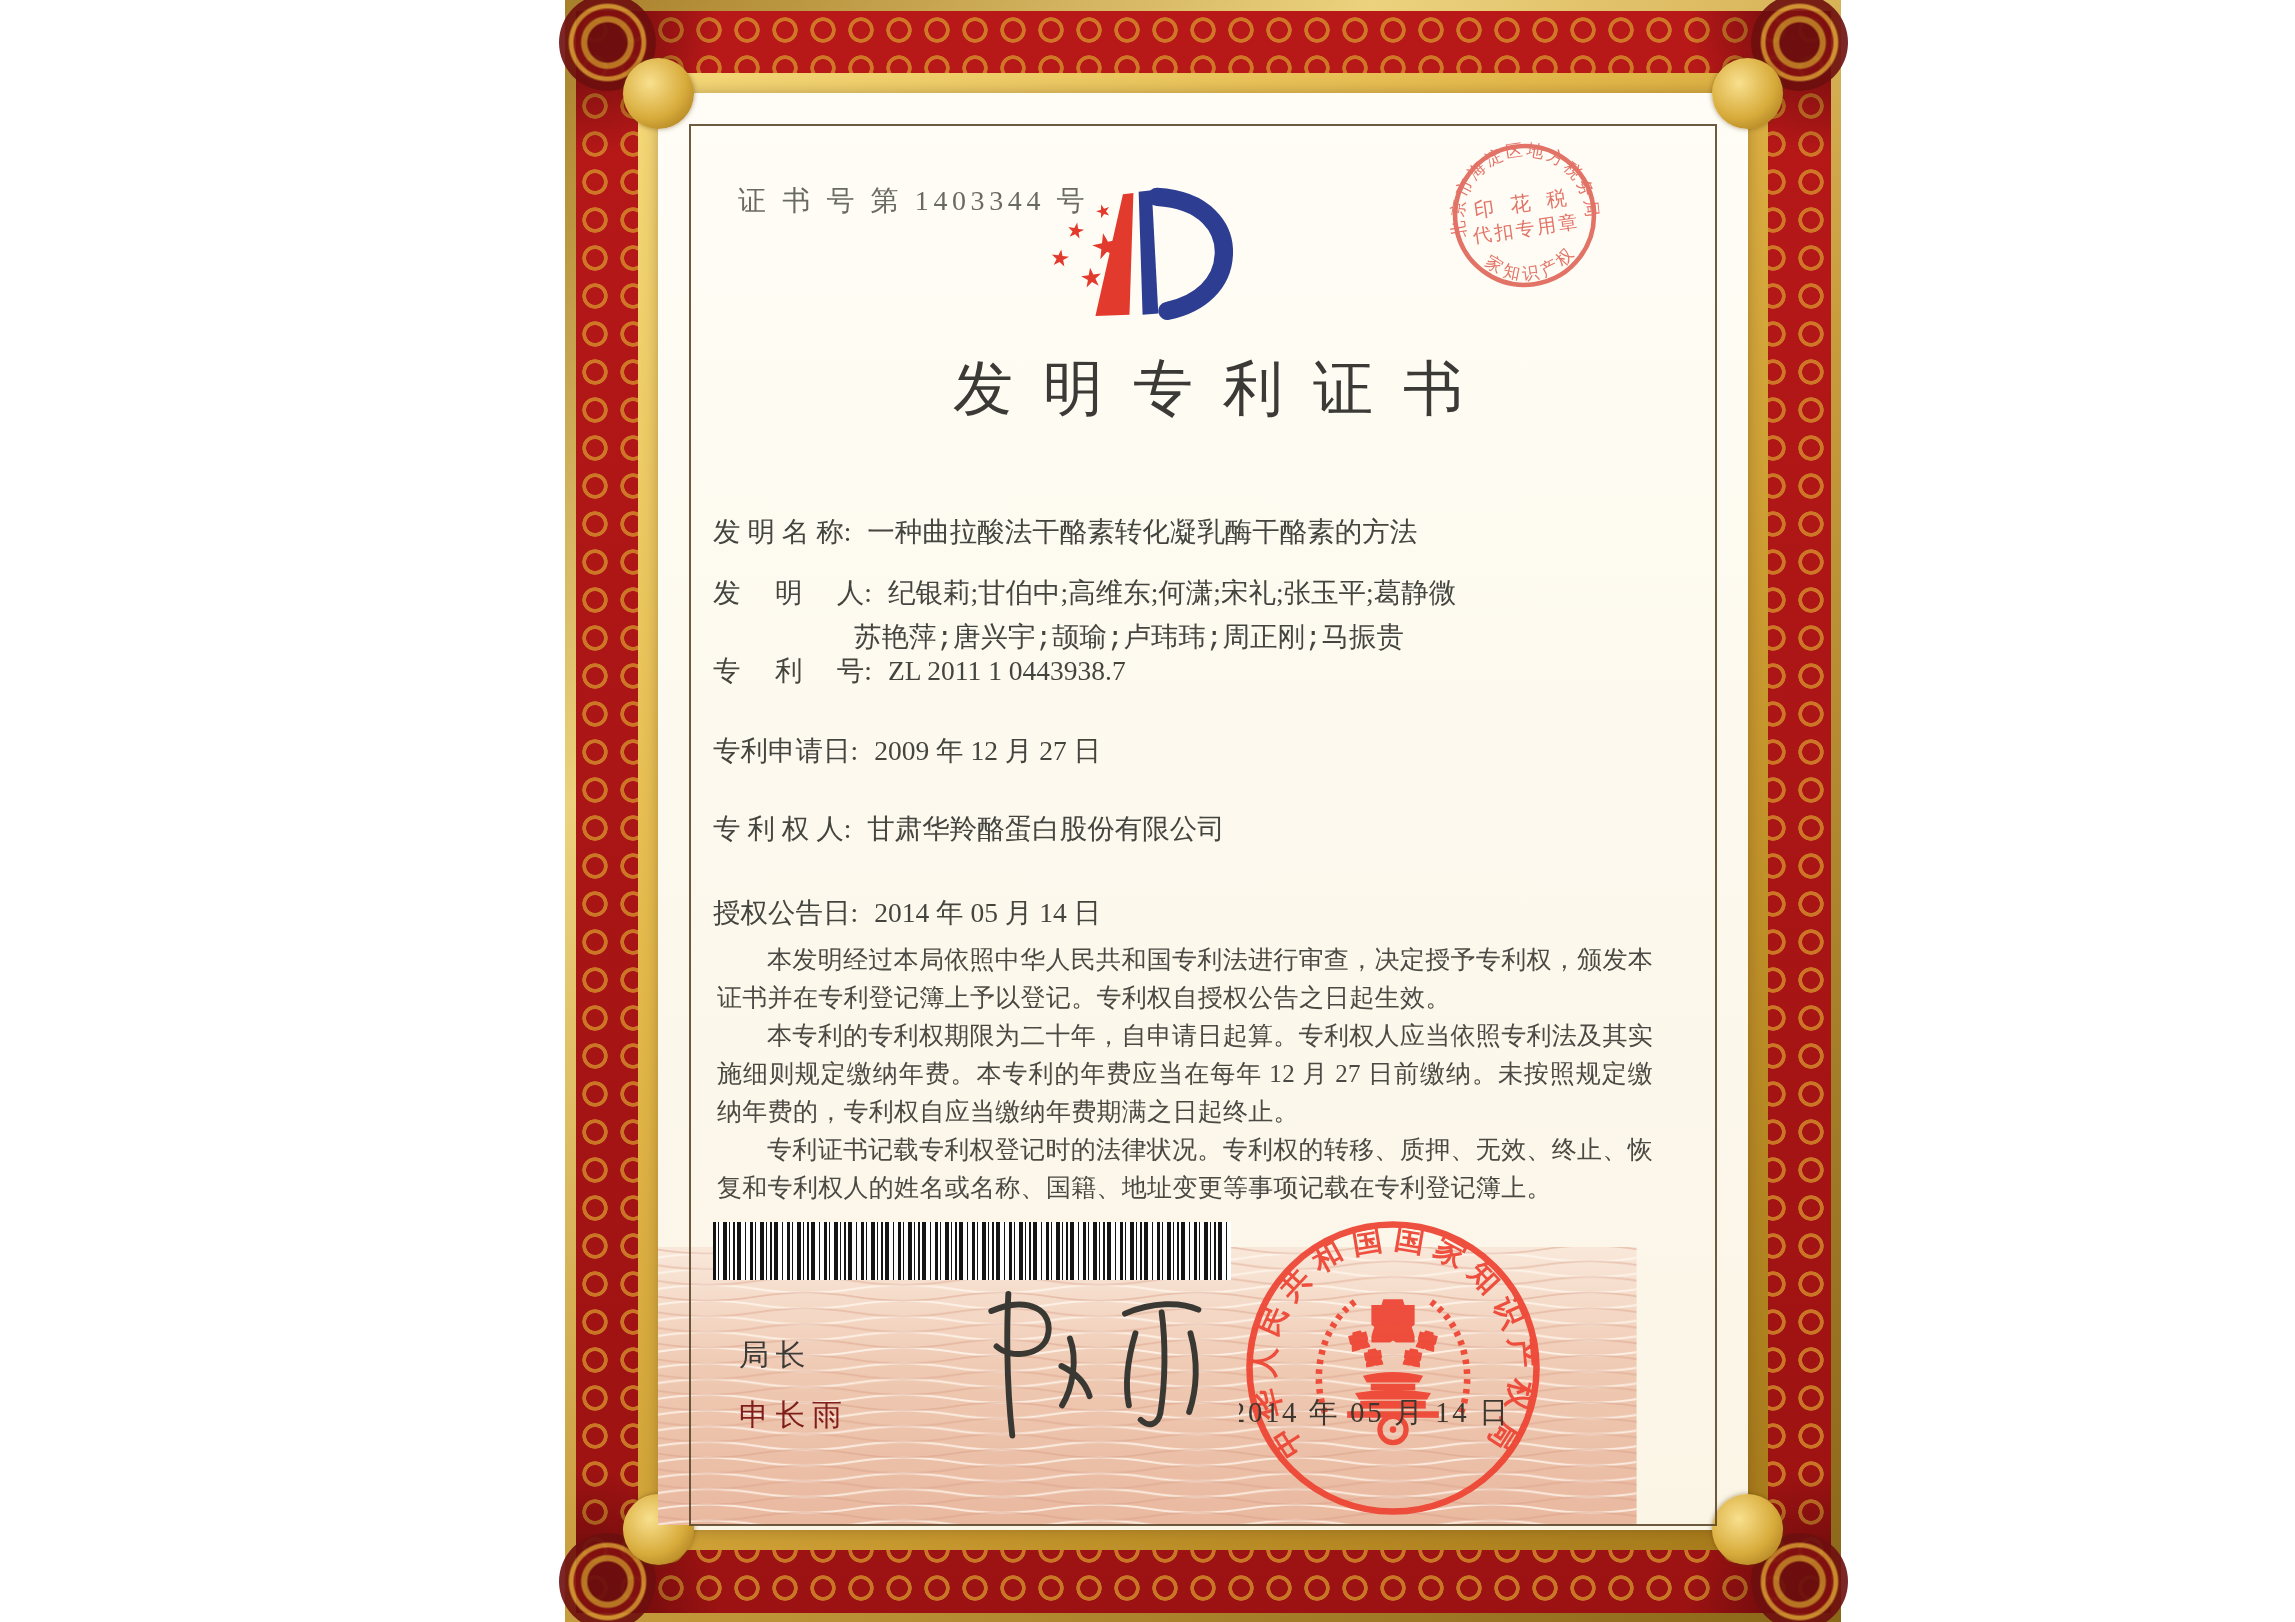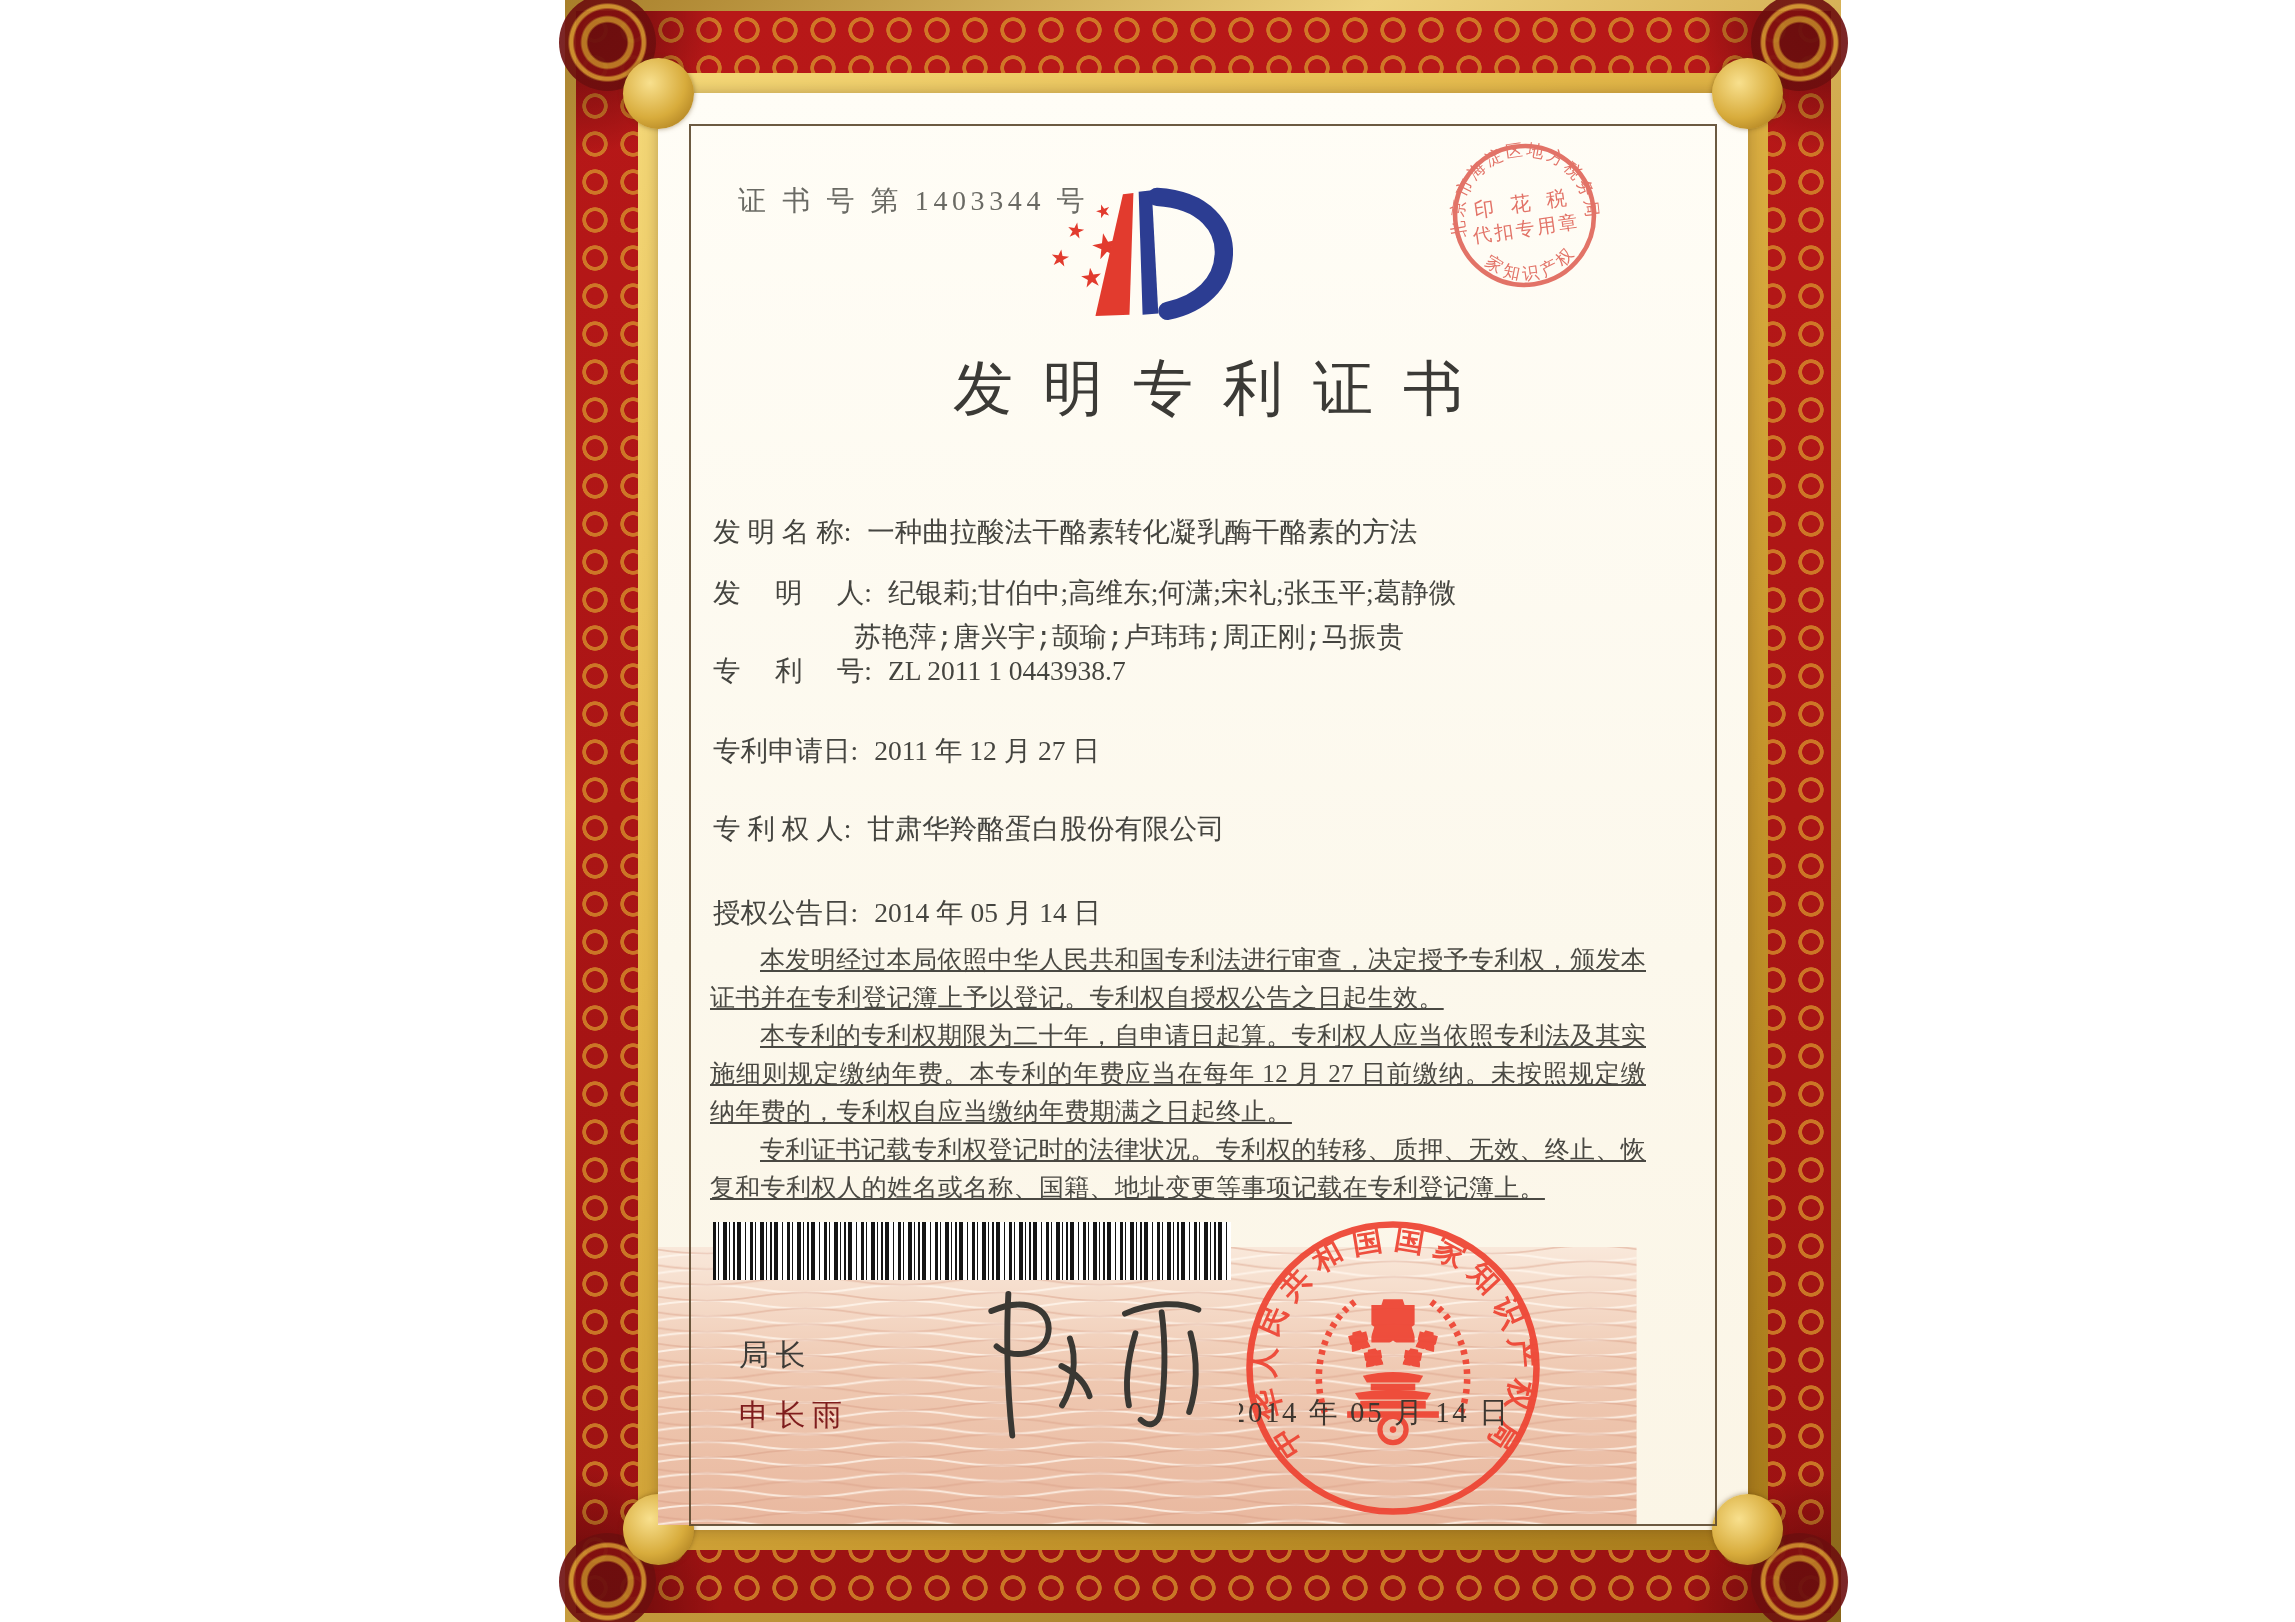--- a/index.html
+++ b/index.html
@@ -37,22 +37,22 @@
   .cert-no{position:absolute;left:173px;top:182px;font-size:28px;color:#6a6a64;
        letter-spacing:4.6px;white-space:nowrap;}
   .logo{position:absolute;left:478px;top:185px;width:190px;height:143px;}
   .title{position:absolute;left:0;top:349px;width:100%;text-align:center;
        font-size:60px;color:#3b3a36;letter-spacing:30px;padding-left:40px;box-sizing:border-box;
        white-space:nowrap;}
   .row{position:absolute;left:148px;font-size:27.5px;color:#454540;white-space:nowrap;}
   .row .lab{display:inline-block;}
   .row .val{margin-left:16px;text-align:right;}
   .row2{position:absolute;left:289px;font-size:27.5px;color:#454540;white-space:nowrap;font-family:Liberation Mono, monospace;}
-  .paras{position:absolute;left:145px;top:941px;width:936px;font-size:25px;
-       line-height:38px;color:#4a4943;letter-spacing:0.3px;text-align:justify;text-decoration:underline;}
+  .paras{position:absolute;left:152px;top:941px;width:936px;font-size:25px;
+       line-height:38px;color:#4a4943;letter-spacing:0.3px;text-align:justify;}
   .paras p{margin:0;text-indent:2em;}
   .barcode{position:absolute;left:148px;top:1222px;width:518px;height:58px;
        background:repeating-linear-gradient(90deg,
         #141414 0 2.6px,#fff 2.6px 4.6px,#141414 4.6px 5.9px,#fff 5.9px 9.8px,
         #141414 9.8px 13.7px,#fff 13.7px 15.7px,#141414 15.7px 17px,#fff 17px 20px,
         #141414 20px 22px,#fff 22px 23.6px,#141414 23.6px 28px,#fff 28px 32px,
         #141414 32px 33px,#fff 33px 37px);}
   .sig-role{position:absolute;left:174px;top:1335px;font-size:30px;color:#3c3b37;
        letter-spacing:6.5px;font-family:"Liberation Sans","DejaVu Sans",sans-serif;}
   .sig-name{position:absolute;left:174px;top:1395px;font-size:30px;color:#7f1d1d;
@@ -129,21 +129,21 @@
     <span class="lab">发 明 名 称:</span><span class="val">一种曲拉酸法干酪素转化凝乳酶干酪素的方法</span>
   </div>
   <div class="row" style="top:575px">
     <span class="lab">发　 明　 人:</span><span class="val">纪银莉;甘伯中;高维东;何潇;宋礼;张玉平;葛静微</span>
   </div>
   <div class="row2" style="top:619px">苏艳萍;唐兴宇;颉瑜;卢玮玮;周正刚;马振贵</div>
   <div class="row" style="top:653px">
     <span class="lab">专　 利　 号:</span><span class="val">ZL 2011 1 0443938.7</span>
   </div>
   <div class="row" style="top:733px">
-    <span class="lab">专利申请日:</span><span class="val">2011 年 12 月 27 日</span>
+    <span class="lab">专利申请日:</span><span class="val">2009 年 12 月 27 日</span>
   </div>
   <div class="row" style="top:811px">
     <span class="lab">专 利 权 人:</span><span class="val">甘肃华羚酪蛋白股份有限公司</span>
   </div>
   <div class="row" style="top:895px">
     <span class="lab">授权公告日:</span><span class="val">2014 年 05 月 14 日</span>
   </div>
 
   <div class="paras">
     <p>本发明经过本局依照中华人民共和国专利法进行审查，决定授予专利权，颁发本证书并在专利登记簿上予以登记。专利权自授权公告之日起生效。</p>

